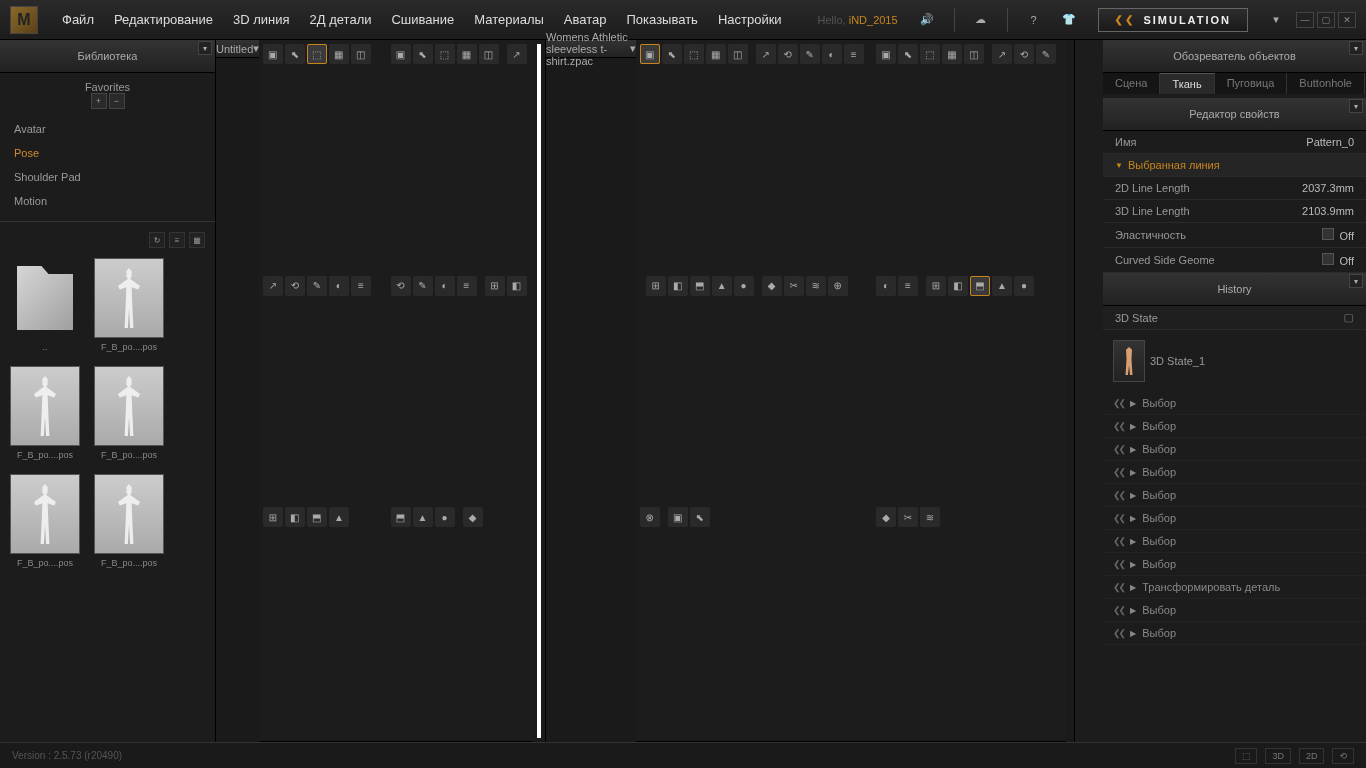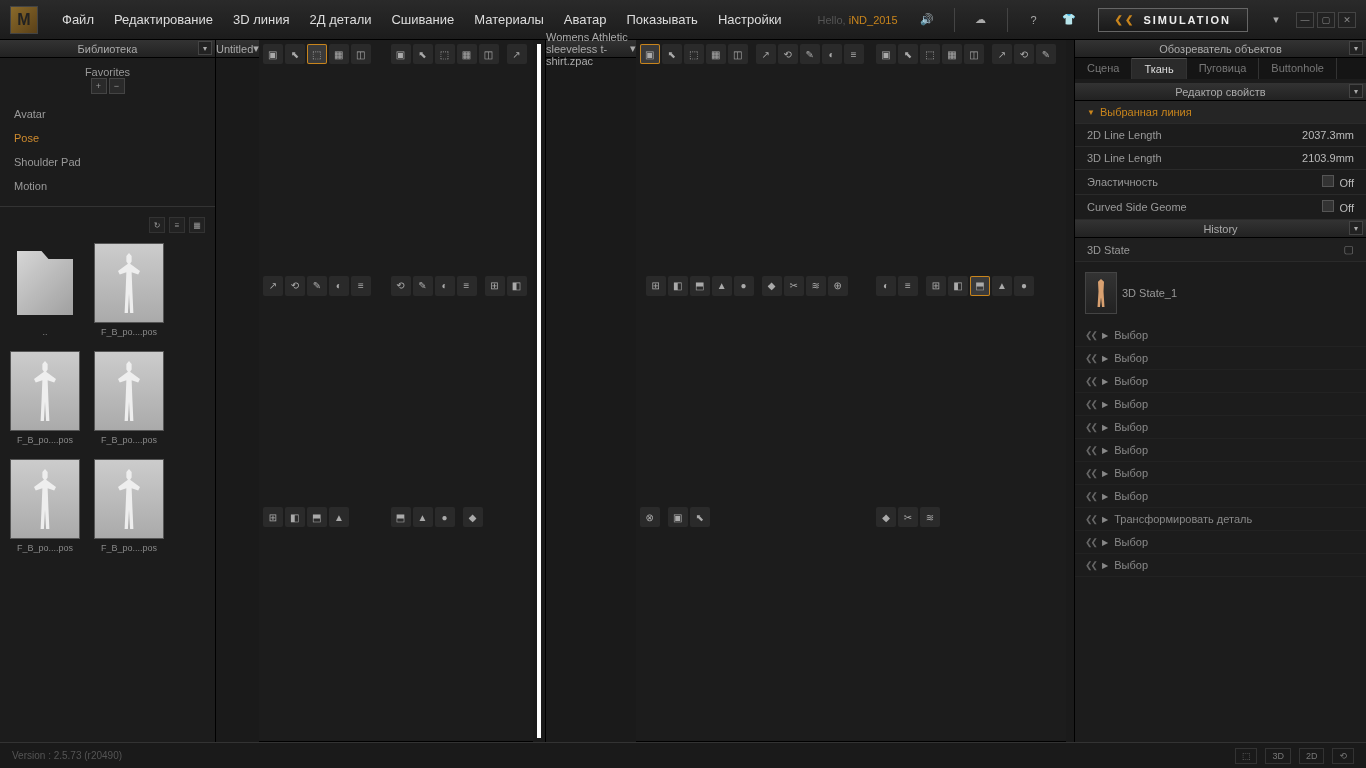--- a/index.html
+++ b/index.html
@@ -15,21 +15,21 @@
   .hdr-icon { width:20px; height:20px; display:flex; align-items:center; justify-content:center; color:#aaa; margin:0 6px; cursor:pointer; }
   .sep-v { width:1px; height:24px; background:#444; margin:0 6px; }
   .sim-btn { background:linear-gradient(#2d2d2d,#1a1a1a); border:1px solid #666; padding:5px 16px; color:#eee; font-size:11px; font-weight:bold; letter-spacing:2px; display:flex; align-items:center; gap:8px; margin:0 8px; cursor:pointer; }
   .sim-chev { color:#c9851c; font-size:10px; }
   .win-btns { display:flex; gap:3px; }
   .win-btn { width:18px; height:16px; background:#222; border:1px solid #444; display:flex; align-items:center; justify-content:center; font-size:9px; color:#888; cursor:pointer;}
   
   .main { flex:1; display:flex; min-height:0; }
   
   .lib { width:216px; background:#1c1c1c; display:flex; flex-direction:column; border-right:1px solid #000; }
-  .panel-header { height:18px; background:linear-gradient(#333,#222); color:#aaa; font-size:11px; display:flex; align-items:center; justify-content:center; position:relative; border-bottom:1px solid #000; }
+  .panel-header { height:33px; background:linear-gradient(#333,#222); color:#aaa; font-size:11px; display:flex; align-items:center; justify-content:center; position:relative; border-bottom:1px solid #000; }
   .panel-header .hdr-btn { position:absolute; right:3px; top:1px; width:14px; height:14px; background:#222; border:1px solid #444; font-size:8px; display:flex; align-items:center; justify-content:center; cursor:pointer; }
   .fav-row { display:flex; align-items:center; padding:8px 10px; font-size:11px;flex-direction:column; }
   .fav-btns { display:flex; gap:2px; }
   .fav-btn { width:16px; height:16px; background:#2a2a2a; border:1px solid #444; font-size:9px; display:flex; align-items:center; justify-content:center; cursor:pointer;}
   .lib-item { padding:6px 14px; font-size:11px; color:#999; cursor:pointer; }
   .lib-item.sel { color:#cf8b2e; }
   .thumb-area { flex:1; padding:10px; border-top:1px solid #333; margin-top:8px; }
   .thumb-tools { display:flex; justify-content:flex-end; gap:4px; margin-bottom:10px; }
   .thumb-tool { width:16px; height:16px; background:#222; border:1px solid #333; cursor:pointer; font-size:8px; display:flex; align-items:center; justify-content:center; }
   .thumb-grid { display:flex; flex-wrap:wrap; gap:14px; }
@@ -80,21 +80,21 @@
   .garment-shape{width:100%;height:100%;background:#1e7ea8;clip-path:polygon(26% 0%,33% 18%,42% 24%,50% 25%,58% 24%,67% 18%,74% 0%,100% 8%,97% 28%,79% 44%,80% 76%,86% 100%,14% 100%,20% 76%,21% 44%,3% 28%,0% 8%);}
   .side-piece { position:absolute; width:12%; height:35%; top:32%; background:#222; }
   .side-piece.l { left:15%; clip-path:polygon(75% 0%,100% 6%,100% 94%,75% 100%,0% 55%); border-right:2px solid #d8d830;}
   .side-piece.r { right:15%; clip-path:polygon(25% 0%,0% 6%,0% 94%,25% 100%,100% 55%); border-left:2px solid #d8d830;}
   .strip { position:absolute; height:6px; background:linear-gradient(#5a8a4a,#3a6a3a); border:1px solid #888;}
   .strip.blue{background:#1e7ea8;}
   .handle{position:absolute;width:7px;height:7px;background:#fff;border:1px solid #333;transform:translate(-50%,-50%);}
   .handle.c{border-radius:50%;}
   .sel-arrow{position:absolute;left:27%;top:23%;font-size:16px;color:#333;}
   
-  .right { width:292px; background:#1c1c1c; display:flex; flex-direction:column; border-left:1px solid #000; }
+  .right { width:292px; background:#1c1c1c; display:flex; flex-direction:column; border-left:1px solid #000;padding-left:28px; }
   .tabs { display:flex; background:#151515; font-size:11px; }
   .tab { padding:4px 12px; color:#777; cursor:pointer; border-right:1px solid #333;}
   .tab.sel { background:#2a2a2a; color:#ddd; border-top:1px solid #555;}
   .prop-row { display:flex; padding:5px 12px; font-size:11px; align-items:center; border-bottom:1px solid #2a2a2a;}
   .prop-row .k { flex:1; color:#999; }
   .prop-row .v { color:#bbb; }
   .prop-row.head { background:#252525; color:#c9851c; font-size:11px; }
   .prop-row.head .tri { color:#c9851c; margin-right:5px; font-size:8px;}
   .chk { width:12px; height:12px; background:#333; border:1px solid #555; margin-right:6px; display:inline-block;}
   .state-row { display:flex; align-items:center; padding:10px; gap:5px; }
@@ -402,20 +402,24 @@
           <div class="tab sel">Ткань</div>
           <div class="tab">Пуговица</div>
           <div class="tab">Buttonhole</div>
         </div>
       <div style="height:4px"></div>
 
       <div class="panel-header">
         <span>Редактор свойств</span>
         <div class="hdr-btn">▾</div>
       </div>
+      <div class="prop-row">
+        <span class="k">Имя</span>
+        <span class="v">Pattern_0</span>
+      </div>
       <div class="prop-row head">
         <span class="tri">▼</span>
           <span>Выбранная линия</span>
       </div>
       <div id="prop-rows">
           <div class="prop-row">
             <span class="k">2D Line Length</span>
             <span class="v">2037.3mm</span>
           </div>
           <div class="prop-row">

